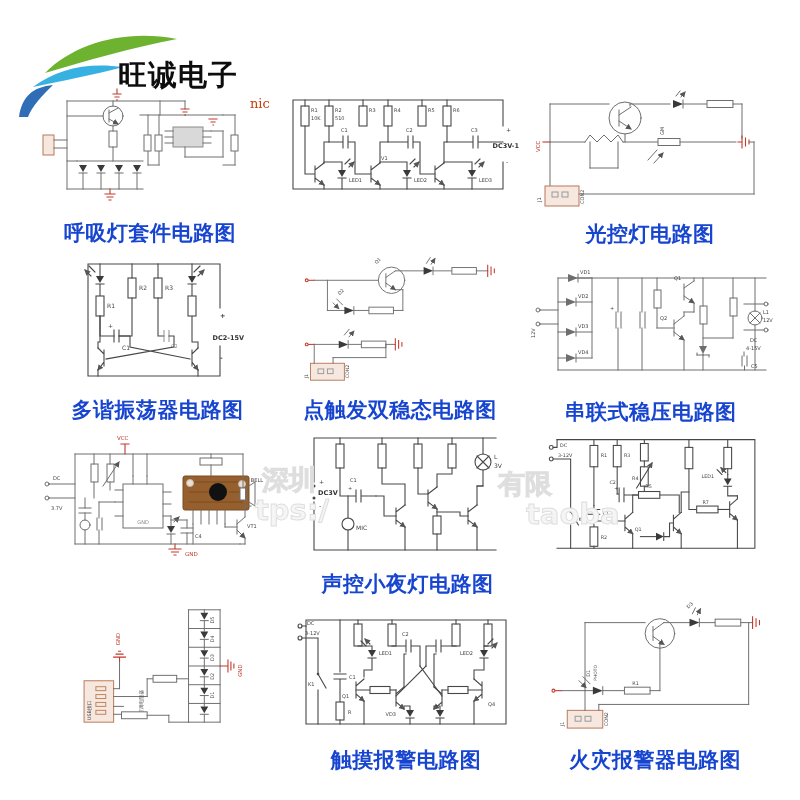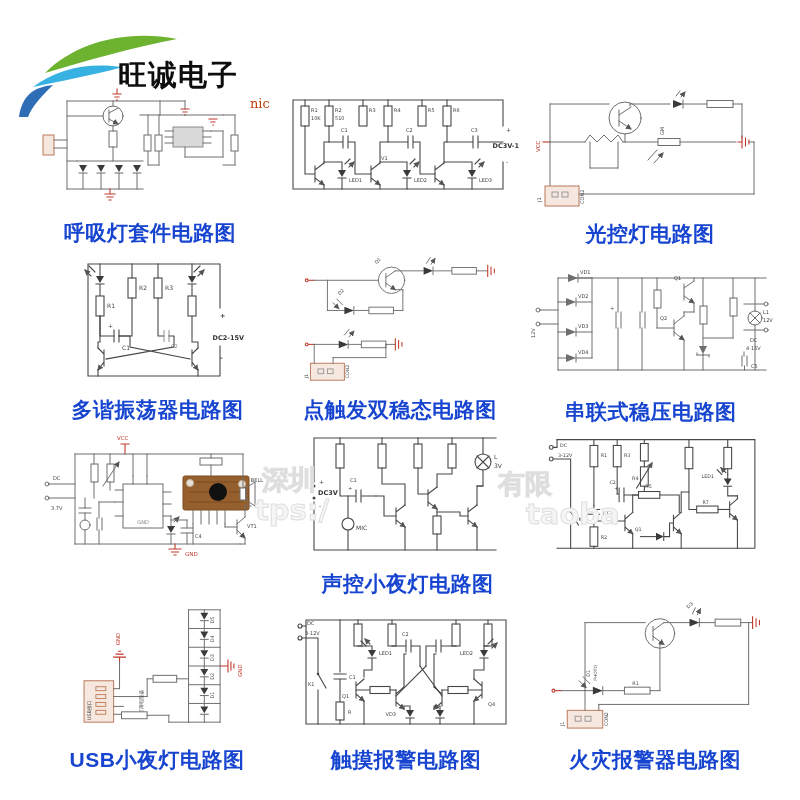--- a/index.html
+++ b/index.html
@@ -529,21 +529,20 @@
         <path class="w" d="M148 14 V17 M148 25 V33 M148 33 V36 M148 44 V52 M148 52 V55 M148 63 V71 M148 71 V74 M148 82 V90 M148 90 V93 M148 101 V109 M148 109 V112 M148 120 V128"></path>
         <text class="t5" transform="rotate(-90 158 28)" x="158" y="28">D5</text>
         <text class="t5" transform="rotate(-90 158 47)" x="158" y="47">D4</text>
         <text class="t5" transform="rotate(-90 158 66)" x="158" y="66">D3</text>
         <text class="t5" transform="rotate(-90 158 85)" x="158" y="85">D2</text>
         <text class="t5" transform="rotate(-90 158 104)" x="158" y="104">D1</text>
       </g>
       <path class="rd" d="M164 71 H172 M172 65 V77 M175 67 V75 M178 69 V73"></path>
       <text class="rdt" transform="rotate(-90 186 82)" x="186" y="82">GND</text>
     </svg>
-    <figcaption class="cap">USB小夜灯电路图</figcaption>
   </figure>
 
   <figure class="cell" style="left:292px;top:610px;width:228px;">
     <svg width="228" height="124" viewBox="0 0 228 124">
       <path class="wd" d="M14 10 H214 M14 114 H214 M214 10 V114 M14 10 V114"></path>
       <circle class="wd" cx="8" cy="16" r="2"></circle>
       <circle class="wd" cx="8" cy="28" r="2"></circle>
       <path class="wd" d="M10 16 H14 M10 28 H26 M26 28 V64"></path>
       <text class="t5" x="15" y="15">DC</text>
       <text class="t5" x="13" y="25">3-12V</text>

